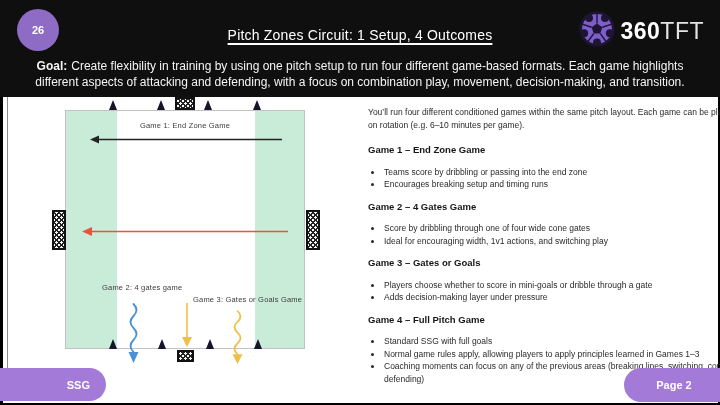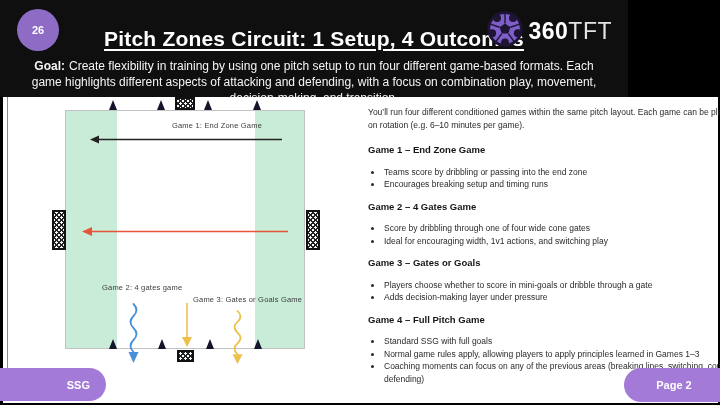--- a/index.html
+++ b/index.html
@@ -2,29 +2,29 @@
 <html style="--header-bg: #0f0f0f; --accent-purple: #a47ad8; --badge-purple: #8e6cc6; --endzone-green: #c9ecd9; --arrow-red: #e8543a; --arrow-blue: #4a90d9; --arrow-yellow: #eec04a; --ball-purple: #7e5ec9;"><head>
 <meta charset="utf-8">
 <style>
   html,body{margin:0;padding:0;}
   body{
     position:relative;width:720px;height:405px;overflow:hidden;
     background:#000;font-family:"Liberation Sans",sans-serif;
     -webkit-font-smoothing:antialiased;
   }
   
-  .header{position:absolute;left:0;top:0;width:628px;height:97px;background:var(--header-bg,#0f0f0f);}
+  .header{position:absolute;left:0;top:0;width:720px;height:97px;background:var(--header-bg,#0f0f0f);}
   .badge{
     position:absolute;left:17px;top:9px;width:42px;height:42px;border-radius:50%;
     background:var(--badge-purple,#8e6cc6);color:#fff;font-size:11px;font-weight:bold;
     display:flex;align-items:center;justify-content:center;
   }
   .title{
     position:absolute;left:0;top:27px;width:100%;text-align:center;
-    color:#fff;font-size:21px;font-weight:bold;
+    color:#fff;font-size:14px;font-weight:normal;
     text-decoration:underline;text-underline-offset:3px;text-decoration-thickness:1.5px;
     letter-spacing:.2px;
   }
   .logo{position:absolute;right:16px;top:11px;display:flex;align-items:center;gap:5px;}
   .logo-text{font-size:23px;letter-spacing:.5px;color:#fff;text-align:right;}
   .logo-text .b{font-weight:800;}
   .logo-text .l{font-weight:300;color:#e3e3e3;}
   .goal-line{
     position:absolute;left:28px;right:28px;top:58px;text-align:center;
     color:#f5f5f5;font-size:12px;line-height:16px;
@@ -120,21 +120,21 @@
 
   <div class="cone" style="left:105.5px;top:3px;"></div>
   <div class="cone" style="left:153.5px;top:3px;"></div>
   <div class="goal-box" style="left:172px;top:0;width:20px;height:13px;"></div>
   <div class="cone" style="left:200.5px;top:3px;"></div>
   <div class="cone" style="left:249.5px;top:3px;"></div>
 
   <div class="goal-box" style="left:49px;top:113px;width:14px;height:40px;"></div>
   <div class="goal-box" style="left:303px;top:113px;width:14px;height:40px;"></div>
 
-  <div class="diagram-label centered" style="top:24px;margin-left:32px;">Game 1:  End Zone Game</div>
+  <div class="diagram-label centered" style="top:24px;">Game 1:  End Zone Game</div>
   <svg class="arrow-svg" style="left:87px;top:38px;" width="193" height="9">
     <line x1="192" y1="4.5" x2="8" y2="4.5" style="stroke:#222;" stroke-width="1.4"></line>
     <polygon points="0,4.5 9,0.5 9,8.5" style="fill:#222;"></polygon>
   </svg>
 
   <svg class="arrow-svg" style="left:79px;top:130px;" width="207" height="9">
     <line x1="206" y1="4.5" x2="9" y2="4.5" style="stroke:var(--arrow-red,#e8543a);" stroke-width="1.6"></line>
     <polygon points="0,4.5 10,0 10,9" style="fill:var(--arrow-red,#e8543a);"></polygon>
   </svg>
 

